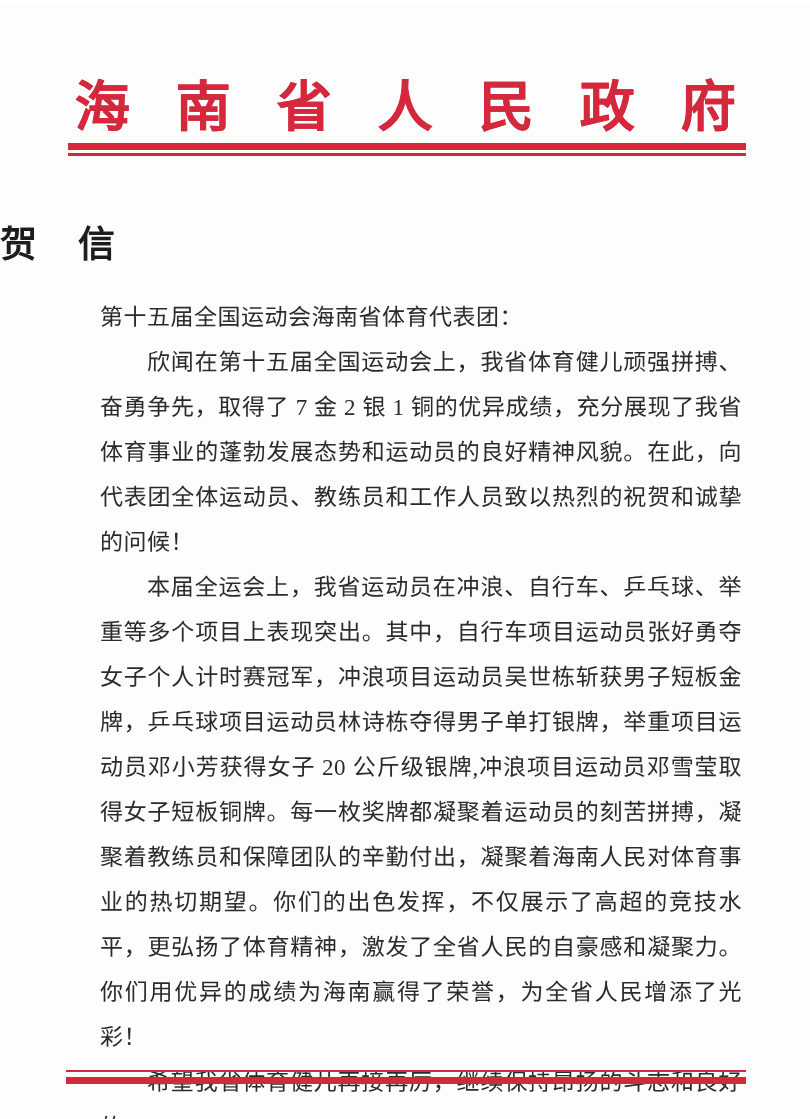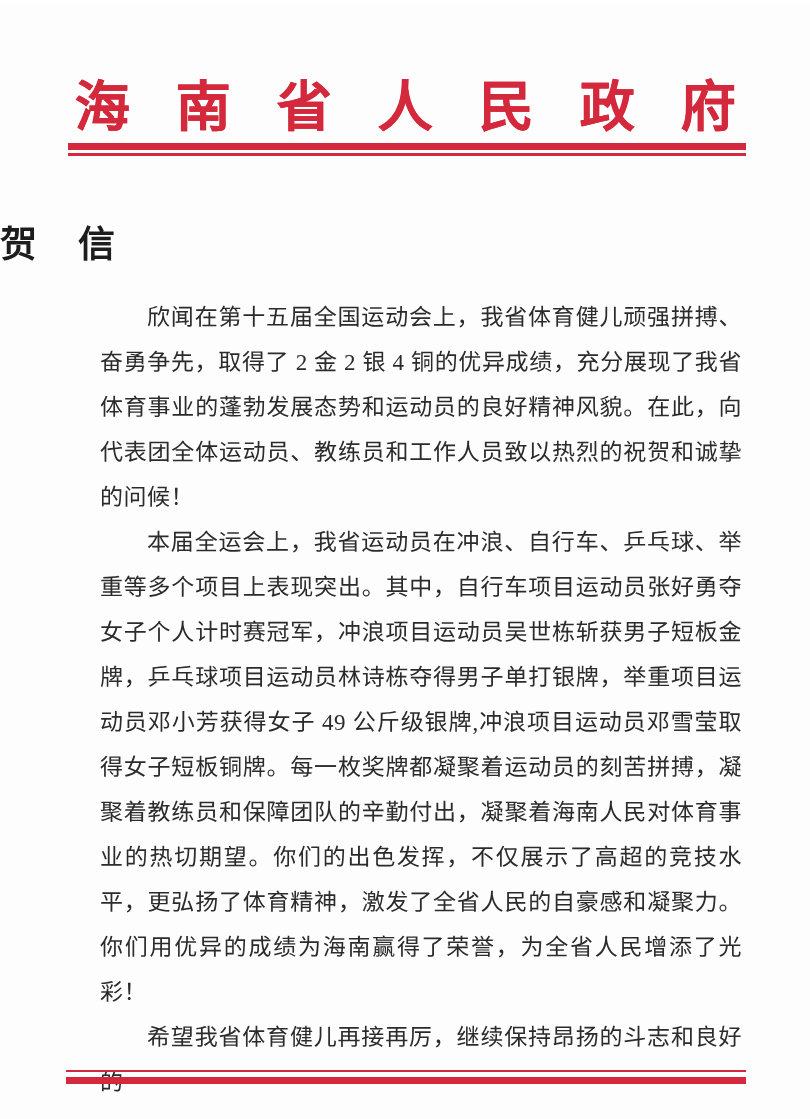--- a/index.html
+++ b/index.html
@@ -86,21 +86,22 @@
 <div class="page">
 
   <div class="letterhead">海南省人民政府</div>
 
   <div class="rule-top-thick"></div>
   <div class="rule-top-thin"></div>
 
   <div class="doc-title">贺　信</div>
 
   <div class="letter-body">
-    <p class="indent">欣闻在第十五届全国运动会上，我省体育健儿顽强拼搏、奋勇争先，取得了 2 金 2 银 4 铜的优异成绩，充分展现了我省体育事业的蓬勃发展态势和运动员的良好精神风貌。在此，向代表团全体运动员、教练员和工作人员致以热烈的祝贺和诚挚的问候！</p>
-    <p class="indent">本届全运会上，我省运动员在冲浪、自行车、乒乓球、举重等多个项目上表现突出。其中，自行车项目运动员张好勇夺女子个人计时赛冠军，冲浪项目运动员吴世栋斩获男子短板金牌，乒乓球项目运动员林诗栋夺得男子单打银牌，举重项目运动员邓小芳获得女子 49 公斤级银牌,冲浪项目运动员邓雪莹取得女子短板铜牌。每一枚奖牌都凝聚着运动员的刻苦拼搏，凝聚着教练员和保障团队的辛勤付出，凝聚着海南人民对体育事业的热切期望。你们的出色发挥，不仅展示了高超的竞技水平，更弘扬了体育精神，激发了全省人民的自豪感和凝聚力。你们用优异的成绩为海南赢得了荣誉，为全省人民增添了光彩！</p>
+    <p>第十五届全国运动会海南省体育代表团：</p>
+    <p class="indent">欣闻在第十五届全国运动会上，我省体育健儿顽强拼搏、奋勇争先，取得了 7 金 2 银 1 铜的优异成绩，充分展现了我省体育事业的蓬勃发展态势和运动员的良好精神风貌。在此，向代表团全体运动员、教练员和工作人员致以热烈的祝贺和诚挚的问候！</p>
+    <p class="indent">本届全运会上，我省运动员在冲浪、自行车、乒乓球、举重等多个项目上表现突出。其中，自行车项目运动员张好勇夺女子个人计时赛冠军，冲浪项目运动员吴世栋斩获男子短板金牌，乒乓球项目运动员林诗栋夺得男子单打银牌，举重项目运动员邓小芳获得女子 20 公斤级银牌,冲浪项目运动员邓雪莹取得女子短板铜牌。每一枚奖牌都凝聚着运动员的刻苦拼搏，凝聚着教练员和保障团队的辛勤付出，凝聚着海南人民对体育事业的热切期望。你们的出色发挥，不仅展示了高超的竞技水平，更弘扬了体育精神，激发了全省人民的自豪感和凝聚力。你们用优异的成绩为海南赢得了荣誉，为全省人民增添了光彩！</p>
     <p class="indent">希望我省体育健儿再接再厉，继续保持昂扬的斗志和良好的</p>
   </div>
 
   <div class="rule-bottom-thin"></div>
   <div class="rule-bottom-thick"></div>
 
 </div>
 
 </body></html>

